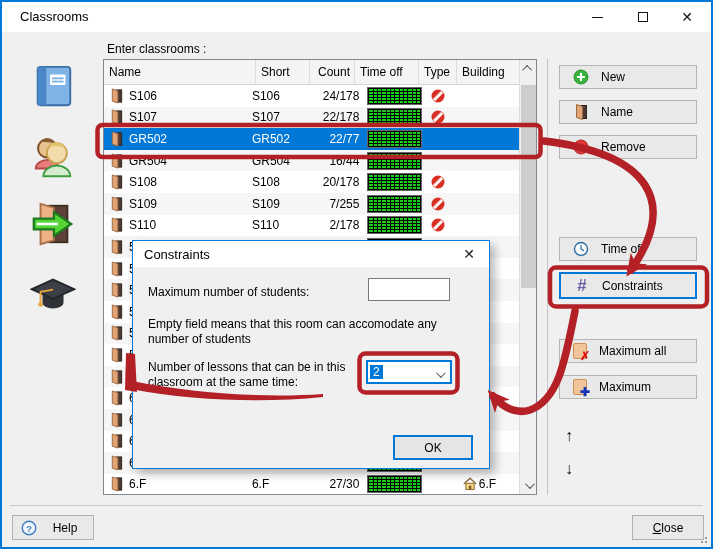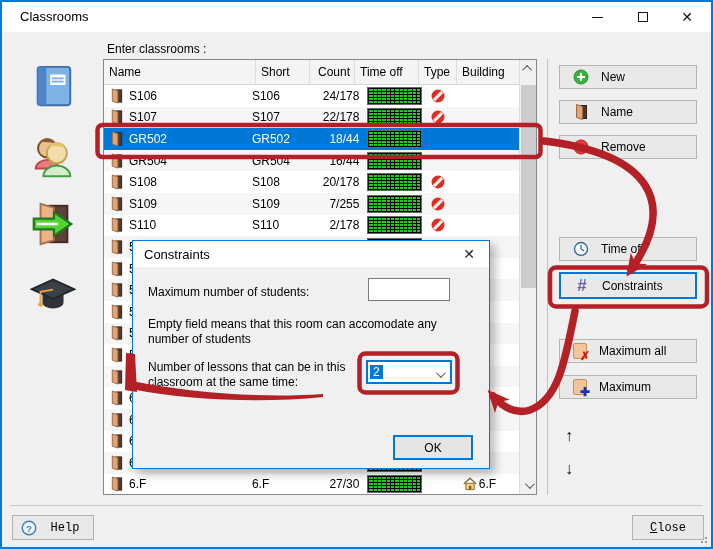--- a/index.html
+++ b/index.html
@@ -67,21 +67,21 @@
   .pageic { position:relative; width:14px; height:16px; background:#f2c49a; border:1px solid #c98f56; border-radius:2px; flex:none;}
   .pageic span { position:absolute; right:-4px; bottom:-4px; font-size:12px; font-weight:bold; line-height:1; }
   .pageic .x { color:#dd1111; } .pageic .p { color:#1133bb; }
   .updown { position:absolute; left:555px; width:24px; height:22px; font-size:16px; color:#111; text-align:center; }
   .mv-up{top:425px} .mv-down{top:458px}
   
   .footer-sep { position:absolute; left:8px; right:8px; top:503px; height:1px; background:#c9c9c9; }
   .fbtn { position:absolute; top:513px; height:25px; background:#e9e9e9; border:1px solid #b0b0b0;
           display:flex; align-items:center; padding:0 8px; gap:8px; font-size:12px; color:#000; }
   .fbtn svg { width:16px; height:16px; flex:none; }
-  .fbtn .lbl { flex:1; text-align:center;font-family:Liberation Mono, monospace; }
+  .fbtn .lbl { flex:1; text-align:center; }
   .f-help{left:10px; width:82px} .f-save{left:103px; width:82px} .f-import{left:195px; width:83px}
   .f-close{left:630px; width:72px; justify-content:center;}
   .f-close .lbl::first-letter { text-decoration:underline; }
   .grip { position:absolute; right:4px; bottom:4px; width:8px; height:8px; }
   .grip i { position:absolute; width:2px; height:2px; background:#9a9a9a; }
   .grip i:nth-child(1){right:0;bottom:0}.grip i:nth-child(2){right:4px;bottom:0}.grip i:nth-child(3){right:0;bottom:4px}
   
   .dialog { position:absolute; left:130px; top:238px; width:358px; height:229px;
             background:#f0f0f0; border:1px solid #0078d7; box-shadow:5px 5px 9px rgba(0,0,0,.28); z-index:10; }
   .dlg-title { position:absolute; left:0; top:0; right:0; height:26px; background:#fff; }
@@ -360,21 +360,21 @@
                 <rect x="8" y="1.5" width="5.5" height="13" fill="#4e3a33" stroke="#2f211c"></rect>
                 <path d="M3.5 0.5 L9.5 2.5 V15.5 L3.5 13.5 Z" fill="#e2a375" stroke="#9c6743"></path>
               </svg>
             </span>
             <span>GR502</span>
           </div>
           <div class="cell c-short">
             <span>GR502</span>
           </div>
           <div class="cell c-count">
-            <span>18/44</span>
+            <span>22/77</span>
           </div>
           <div class="cell c-time">
             <div class="togrid" style="background: rgb(0, 0, 0);">
               <span style="background: rgb(25, 207, 25);"></span>
               <span style="background: rgb(25, 207, 25);"></span>
               <span style="background: rgb(25, 207, 25);"></span>
               <span style="background: rgb(25, 207, 25);"></span>
               <span style="background: rgb(25, 207, 25);"></span>
               <span style="background: rgb(25, 207, 25);"></span>
               <span style="background: rgb(25, 207, 25);"></span>

